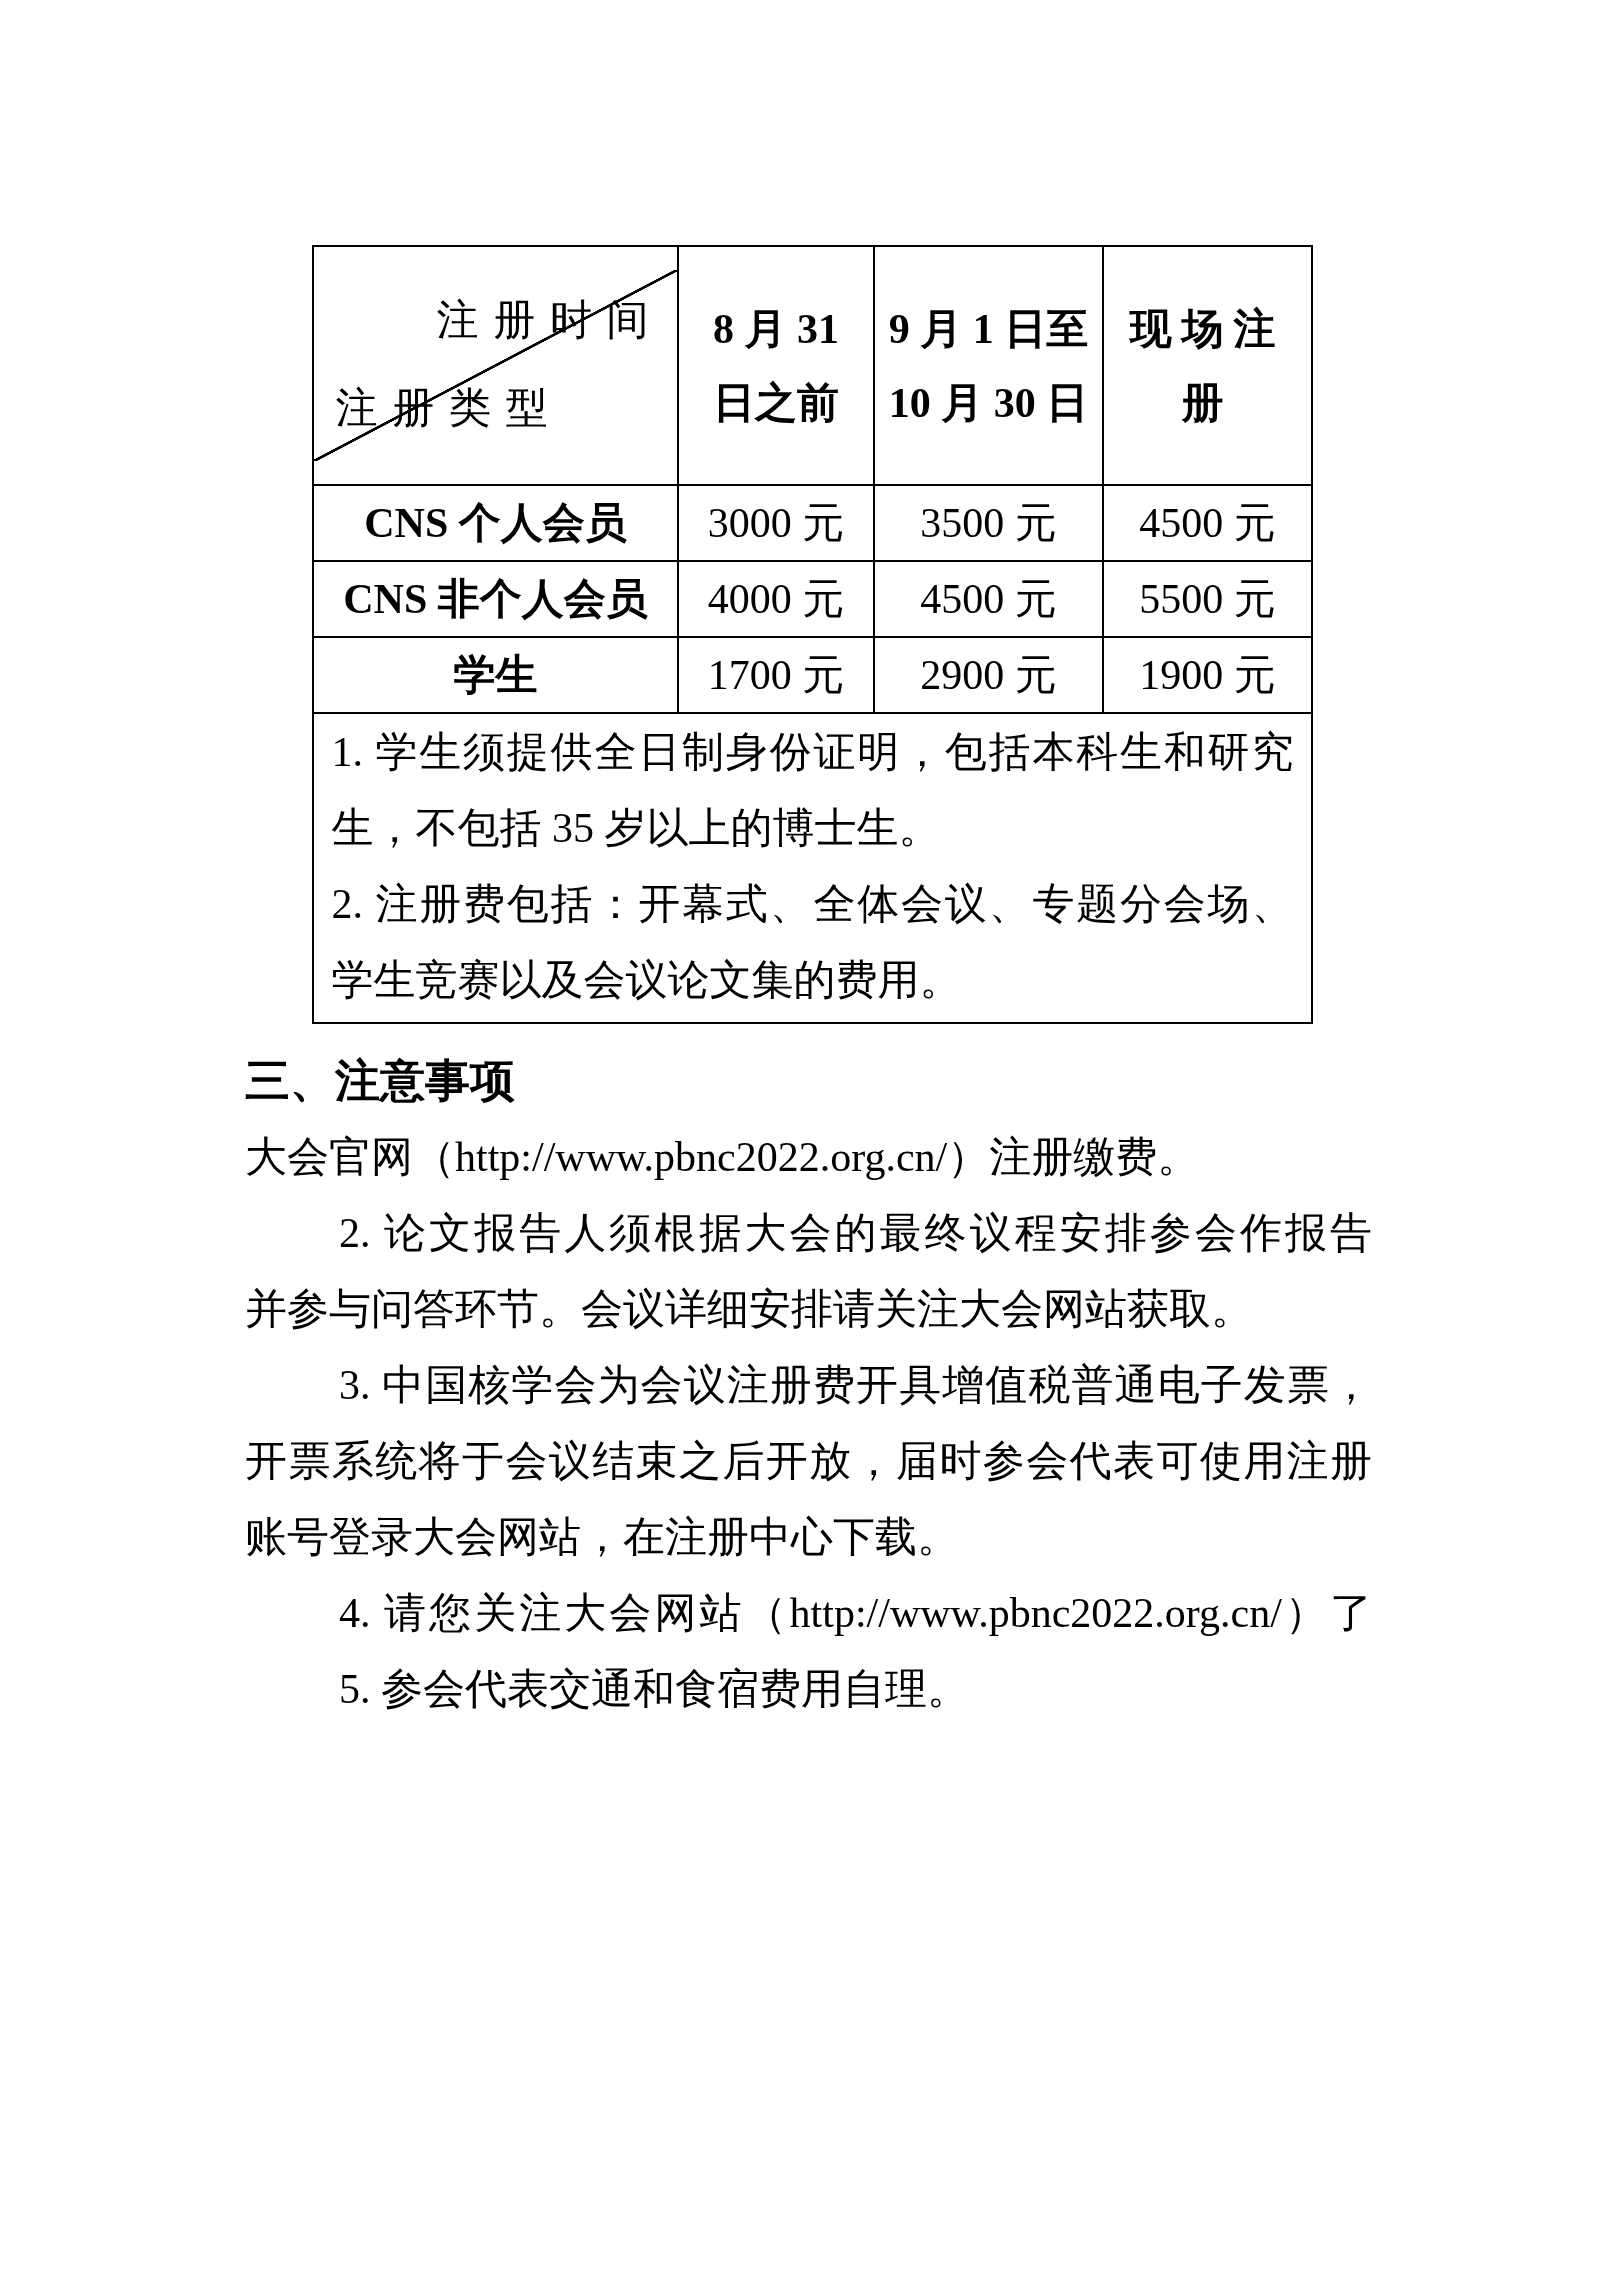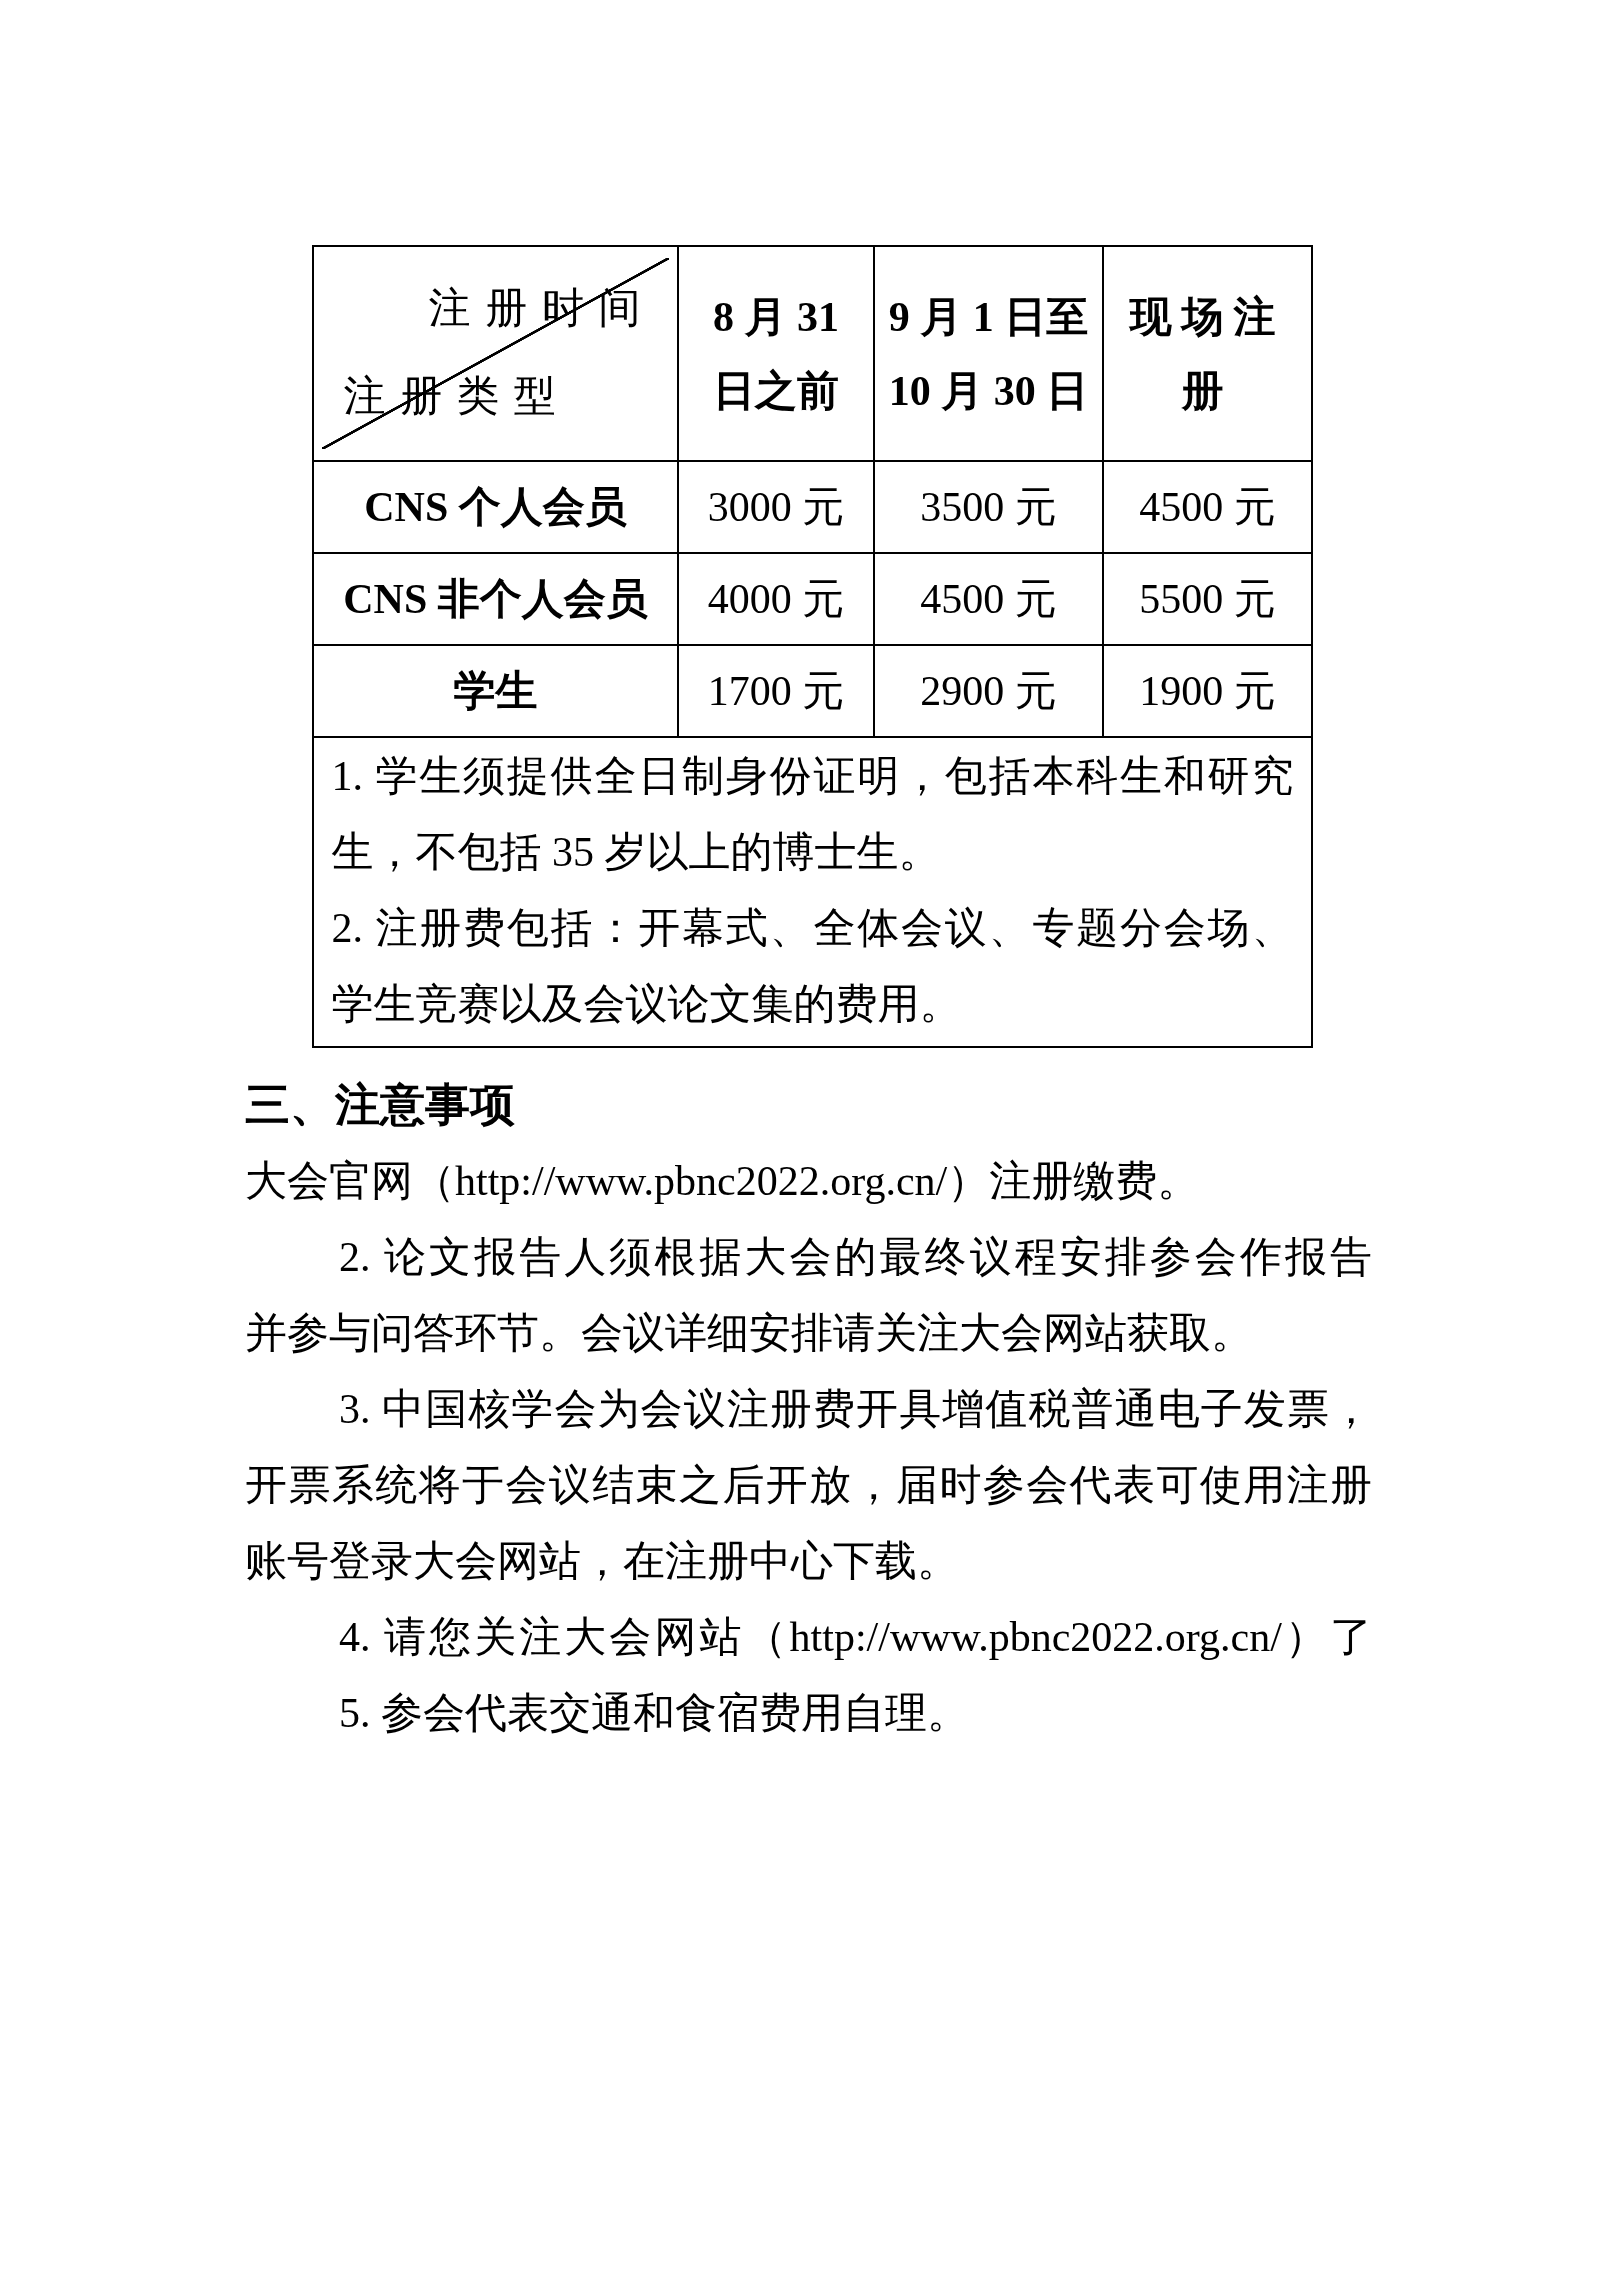--- a/index.html
+++ b/index.html
@@ -22,21 +22,21 @@
 
   
   table.fee-table {
     border-collapse: collapse;
     table-layout: fixed;
     margin-left: 67px;
     width: 999px;
   }
   .fee-table td {
     border: 2px solid #000000;
-    padding: 8px;
+    padding: 0;
     vertical-align: middle;
   }
 
   
   .corner-cell { position: relative; }
   .corner-wrap { position: relative; width: 100%; height: 191px; }
   .diag {
     position: absolute; inset: 0;
     background: linear-gradient(to bottom right,
       transparent calc(50% - 1.6px),
@@ -48,21 +48,21 @@
     position: absolute; top: 21.6px; right: 13.7px;
     font-size: 42px; letter-spacing: 14.7px; white-space: nowrap;
   }
   .c-bl {
     position: absolute; bottom: 25.5px; left: 21.6px;
     font-size: 42px; letter-spacing: 14.7px; white-space: nowrap;
   }
 
   
   .hcell .hwrap {
-    height: 197px;
+    height: 237px;
     display: flex; flex-direction: column;
     justify-content: center; align-items: center;
     font-weight: bold; font-size: 42px; line-height: 74px;
     text-align: center;
   }
   .hcell .onsite { letter-spacing: 9.8px; }
 
   
   .drow { height: 76px; border-radius: 31px; }
   .drow td { text-align: center; font-size: 42px; line-height: 74px; }

